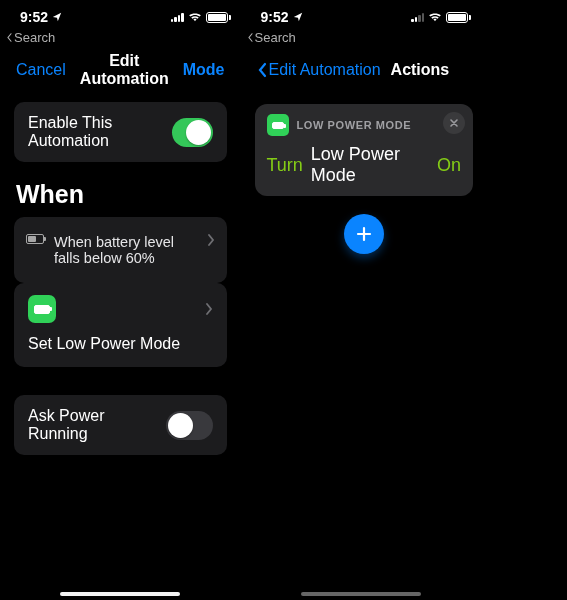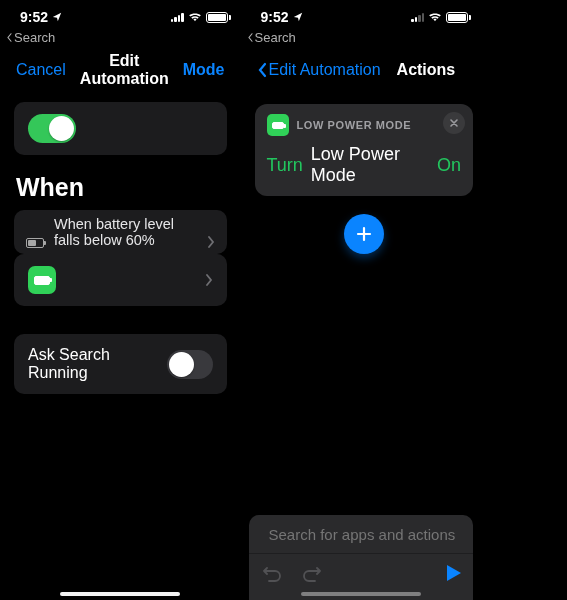--- a/index.html
+++ b/index.html
@@ -23,37 +23,37 @@
   .bat-cap { width:2px; height:5px; background:#fff; margin-left:1px; border-radius:0 1px 1px 0; }
   .back-search { position:absolute; top:30px; left:6px; font-size:13px; color:#b0b0b0; display:flex; align-items:center; gap:1px; }
 
   
   .navbar { margin-top: 14px; height: 44px; display:flex; align-items:center; justify-content:space-between; padding: 0 16px; }
   .nav-btn { color:#0a84ff; font-size:16px; }
   .nav-title { color:#fff; font-size:16px; font-weight:600; flex:1; text-align:center; }
   .nav-left { display:flex; align-items:center; gap:2px; color:#0a84ff; font-size:16px; }
   .nav-left .chev { width:10px; height:16px; }
   .navbar2 { display:flex; align-items:center; padding: 0 16px; height: 44px; margin-top:14px; }
-  .nav-title-left { color:#fff; font-size:16px; font-weight:600; margin-left:16px; }
+  .nav-title-left { color:#fff; font-size:16px; font-weight:600; margin-left:10px; }
 
   
   .body1 { padding: 10px 14px 0 14px; }
   .card { background:#1c1c1e; border-radius:10px; }
   .row { display:flex; align-items:center; justify-content:space-between; padding: 12px 14px; }
   .row-label { font-size:16px; color:#fff; }
   .toggle { width:48px; height:29px; border-radius:15px; position:relative; }
   .toggle.on { background:#34c759; }
   .toggle.off { background:#39393d; }
   .knob { position:absolute; top:2px; width:25px; height:25px; background:#fff; border-radius:50%; box-shadow:0 1px 2px rgba(0,0,0,.3); }
   .toggle.on .knob { right:2px; }
   .toggle.off .knob { left:2px; }
 
   .section-h { font-size:25px; font-weight:700; margin: 18px 2px 8px; }
 
-  .cond-row { display:flex; align-items:flex-end; padding:6px 12px; gap:10px; }
+  .cond-row { display:flex; align-items:flex-start; padding:17px 12px; gap:10px; }
   .bat-icon { width:18px; height:10px; border:1px solid #a6a6a6; border-radius:2px; position:relative; flex:0 0 auto; }
   .bat-icon::after { content:""; position:absolute; right:-3px; top:2px; width:2px; height:4px; background:#a6a6a6; border-radius:0 1px 1px 0; }
   .bat-icon .fill { position:absolute; top:1px; left:1px; bottom:1px; width:8px; background:#a6a6a6; border-radius:1px; }
   .cond-text { flex:1; font-size:14.5px; color:#e5e5e7; }
   .chevron { width:8px; height:12px; }
 
   .do-card { padding: 12px 14px; display:flex; align-items:center; gap:12px; }
   .app-icon { width:28px; height:28px; background:#30d158; border-radius:7px; display:flex; align-items:center; justify-content:center; flex:0 0 auto; }
   .app-icon .inner { width:16px; height:9px; border:1.5px solid #fff; border-radius:2px; position:relative; background:#fff; }
   .app-icon .inner::after { content:""; position:absolute; right:-3px; top:1.5px; width:2px; height:4px; background:#fff; border-radius:0 1px 1px 0; }
@@ -62,21 +62,21 @@
 
   .spacer20 { height: 28px; }
 
   
   .body2 { padding: 12px 8px 0 14px; position:relative; height: calc(100% - 92px); }
   .action-card { background:#2a2a2c; border-radius:12px; padding:10px 12px; position:relative; }
   .ac-head { display:flex; align-items:center; gap:8px; }
   .ac-title { font-size:11px; font-weight:600; letter-spacing:.6px; color:#a0a0a4; }
   .ac-close { position:absolute; top:8px; right:8px; width:22px; height:22px; border-radius:50%; background:#3a3a3c; display:flex; align-items:center; justify-content:center; }
   .ac-body { margin-top:8px; font-size:18px; display:flex; gap:8px; align-items:center; }
-  .tok-blue { color:#22c55e; }
+  .tok-blue { color:#84cc16; }
   .tok-white { color:#fff; }
 
   .add-btn { width:40px; height:40px; border-radius:50%; background:#0a84ff; margin: 18px auto 0; display:flex; align-items:center; justify-content:center; box-shadow:0 4px 10px rgba(10,132,255,.35); }
 
   
   .bottom { position:absolute; left:0; right:0; bottom:0; }
   .search-wrap { background:#2a2a2c; margin:0 8px; border-radius:10px 10px 0 0; padding:10px 12px; display:flex; align-items:center; gap:8px; }
   .search-input { flex:1; background:transparent; border:none; outline:none; color:#9a9a9e; font-size:15px; }
   .mic { width:14px; height:18px; }
   .toolbar { background:#2a2a2c; margin:0 8px; padding:8px 12px 16px; display:flex; align-items:center; justify-content:space-between; border-top:1px solid #1e1e20; }
@@ -126,20 +126,21 @@
     </div>
 
     <div class="navbar">
       <span class="nav-btn">Cancel</span>
       <span class="nav-title">Edit Automation</span>
       <span class="nav-btn" style="font-weight:600">Mode</span>
     </div>
 
     <div class="body1">
       <div class="card row">
+        <span class="row-label">Enable This Automation</span>
         <div class="toggle on">
             <div class="knob"></div>
           </div>
       </div>
 
       <div class="section-h">When</div>
       <div class="card cond-row">
         <div class="bat-icon">
             <div class="fill"></div>
           </div>
@@ -154,26 +155,27 @@
           <div class="app-icon">
               <div class="inner"></div>
             </div>
           <div style="flex:1"></div>
           <div class="chev-holder">
               <svg class="chevron" viewBox="0 0 8 12">
                 <path d="M2 1 L6 6 L2 11" stroke="#6e6e72" stroke-width="1.8" fill="none" stroke-linecap="round"></path>
               </svg>
             </div>
         </div>
+        <div style="padding:0 14px 14px"><span class="do-text">Set Low Power Mode</span></div>
       </div>
 
       <div class="spacer20"></div>
 
       <div class="card row">
-        <span class="row-label">Ask Search Running</span>
+        <span class="row-label">Ask Power Running</span>
         <div class="toggle off">
             <div class="knob"></div>
           </div>
       </div>
     </div>
 
     <div class="home-ind"></div>
   </div>
 
   <div class="phone right">
@@ -238,42 +240,18 @@
           <span class="tok-blue">On</span>
         </div>
       </div>
 
       <div class="add-btn">
         <svg width="18" height="18" viewBox="0 0 18 18">
             <path d="M9 3 V15 M3 9 H15" stroke="#fff" stroke-width="2.2" stroke-linecap="round"></path>
           </svg>
       </div>
 
-      <div class="bottom">
-        <div class="search-wrap">
-          <svg width="16" height="16" viewBox="0 0 16 16">
-              <circle cx="7" cy="7" r="4.5" stroke="#9a9a9e" stroke-width="1.6" fill="none"></circle>
-              <path d="M11 11 L14 14" stroke="#9a9a9e" stroke-width="1.6" stroke-linecap="round"></path>
-            </svg>
-          <input class="search-input" placeholder="Search for apps and actions" style="">
-          <svg class="mic" viewBox="0 0 14 20">
-              <rect x="4.5" y="1" width="5" height="10" rx="2.5" fill="#9a9a9e"></rect>
-              <path d="M2 9 C2 13 12 13 12 9 M7 13 V17 M4 17 H10" stroke="#9a9a9e" stroke-width="1.4" fill="none" stroke-linecap="round"></path>
-            </svg>
-        </div>
-        <div class="toolbar">
-          <div class="tb-left">
-            <svg class="tb-icon" viewBox="0 0 22 22">
-                <path d="M6 6 L3 9 L6 12 M3 9 H14 A5 5 0 0 1 14 19 H8" stroke="#9a9a9e" stroke-width="1.8" fill="none" stroke-linecap="round" stroke-linejoin="round"></path>
-              </svg>
-            <svg class="tb-icon" viewBox="0 0 22 22">
-                <path d="M16 6 L19 9 L16 12 M19 9 H8 A5 5 0 0 0 8 19 H14" stroke="#9a9a9e" stroke-width="1.8" fill="none" stroke-linecap="round" stroke-linejoin="round"></path>
-              </svg>
-          </div>
-          <div class="play"></div>
-        </div>
-      </div>
     </div>
 
     <div class="home-ind" style="opacity:.4"></div>
   </div>
 
 </div>
 
 </body></html>

